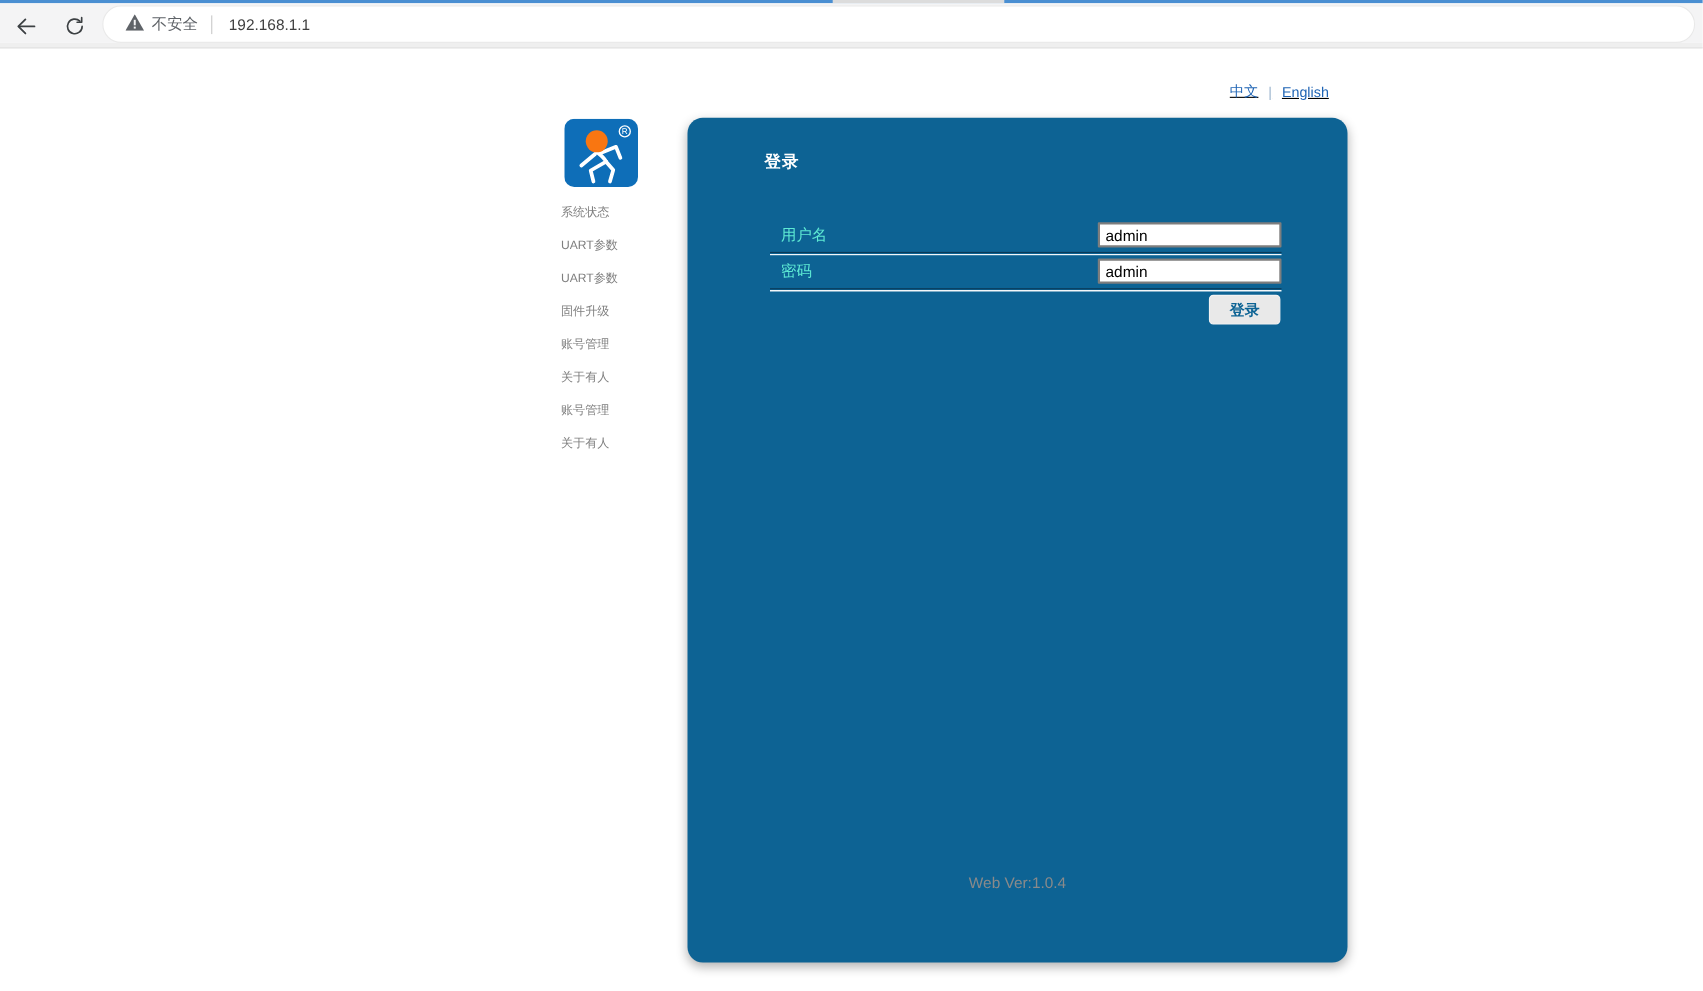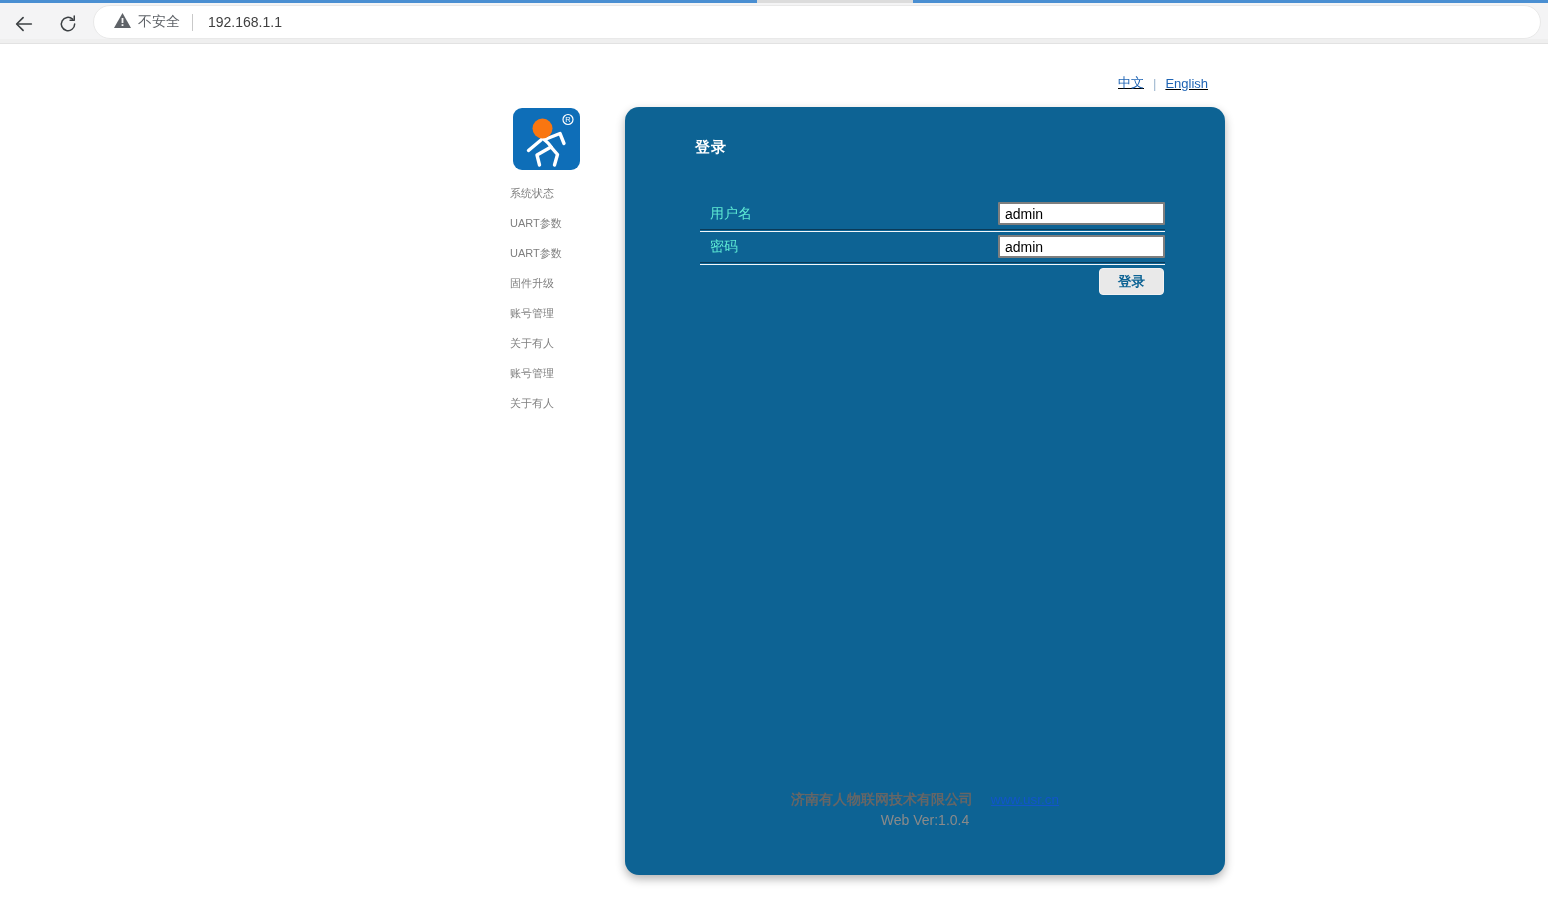--- a/index.html
+++ b/index.html
@@ -150,20 +150,16 @@
 
     <label class="field-label lbl-pass">密码</label>
     <input class="field-input inp-pass" type="text" value="admin" style="">
 
     <div class="divider div-2"></div>
 
     <button class="login-btn">登录</button>
   </section>
 
   <footer class="footer">
-    <div class="footer-line1">
-      <span class="footer-company">济南有人物联网技术有限公司</span>
-      <a class="footer-link">www.usr.cn</a>
-    </div>
     <div class="footer-ver">Web Ver:1.0.4</div>
   </footer>
 
 </div>
 
 </body></html>

